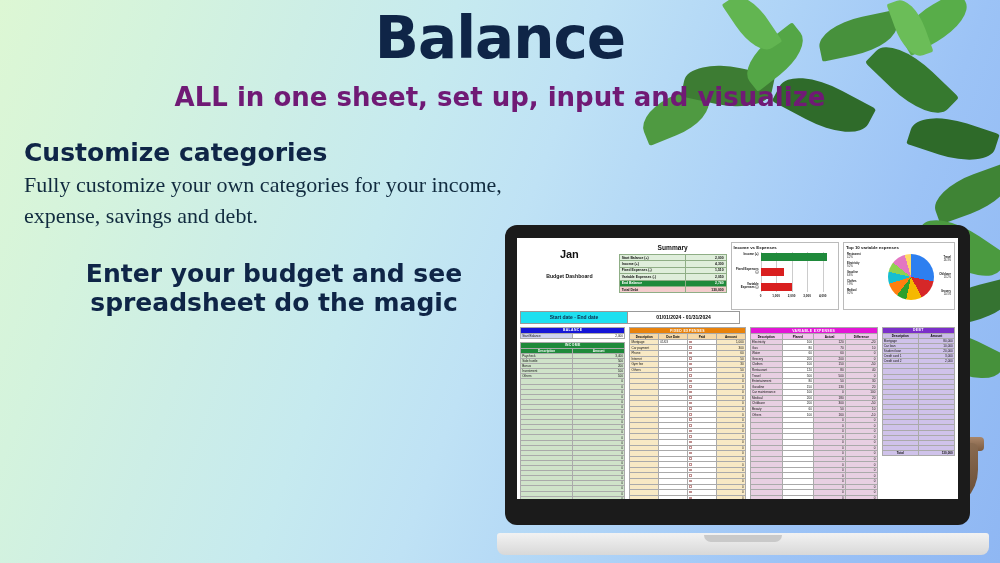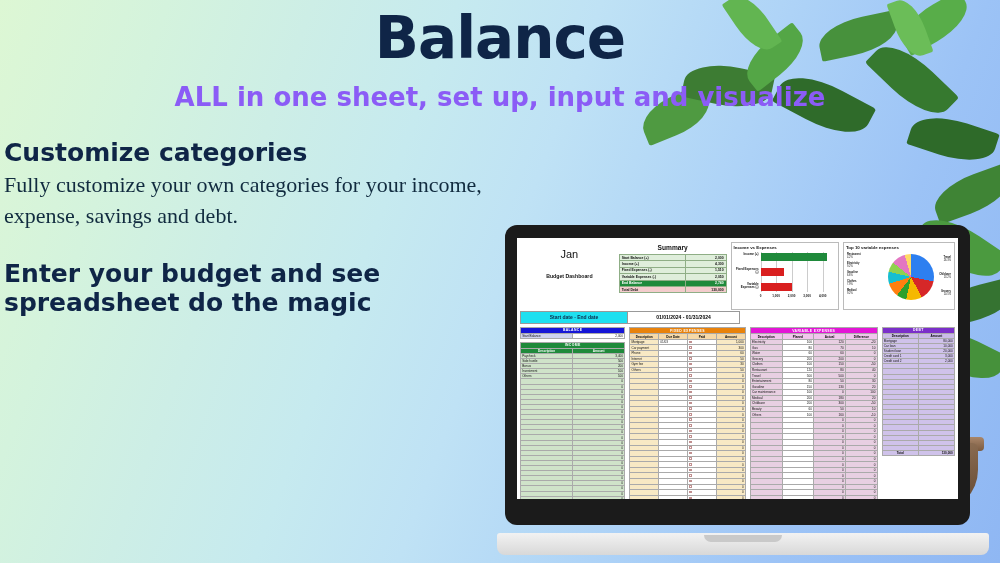--- a/index.html
+++ b/index.html
@@ -37,37 +37,37 @@
     position: absolute; top: 4px; left: 0; width: 1000px;
     text-align: center;
     font-size: 58px; font-weight: 800; letter-spacing: -1px;
     color: #0f2547;
     font-family: "DejaVu Sans", sans-serif;
   }
   .subtitle {
     position: absolute; top: 82px; left: 0; width: 1000px;
     text-align: center;
     font-size: 26px; font-weight: 700;
-    color: #8b5cf6;
+    color: #701a75;
     font-family: "DejaVu Sans", sans-serif;
   }
 
   
-  .copy { position: absolute; left: 4px; top: 138px; width: 500px; }
+  .copy { position: absolute; left: 24px; top: 138px; width: 500px; }
   .feat-head {
     font-size: 25px; font-weight: 800; color: #0f2547;
     font-family: "DejaVu Sans", sans-serif;
     line-height: 1.16;
   }
   .feat-body {
     font-family: Liberation Serif, serif;
     font-size: 22px; color: #112b3f; line-height: 1.42;
     margin-top: 2px;
   }
-  .blk2 { margin-top: 28px; }
+  .blk2 { margin-top: 28px; text-align: center; }
 
   
   .laptop { position: absolute; left: 497px; top: 225px; width: 492px; height: 330px; }
   .screen-bezel {
     position: absolute; left: 8px; top: 0; width: 465px; height: 300px;
     background: #1b1b1b; border-radius: 12px; padding: 13px 12px 26px 12px;
   }
   .screen {
     width: 100%; height: 100%; background: #ffffff; overflow: hidden;
     position: relative;
@@ -80,21 +80,21 @@
   .laptop-notch {
     position: absolute; left: 50%; transform: translateX(-50%); bottom: 13px;
     width: 78px; height: 7px; background: #c9c9c9; border-radius: 0 0 7px 7px;
   }
 
   
   .sheet { position: absolute; inset: 0; font-size: 3.1px; color: #111;
            font-family: "Liberation Sans", sans-serif; }
   .sheet-top { display: flex; height: 72px; padding: 4px 3px 0 3px; }
   .col-title { width: 108px; text-align: center; padding-top: 6px; }
-  .month { font-size: 11px; font-weight: 400; }
+  .month { font-size: 11px; font-weight: 700; }
   .dash-label { font-size: 5.2px; font-weight: 700; margin-top: 13px; }
 
   .summary-box { width: 118px; padding-top: 2px; }
   .summary-title { font-size: 6.6px; font-weight: 600; text-align: center; margin-bottom: 3px; }
   table.sum { width: 100%; border-collapse: collapse; }
   table.sum td { border: 0.4px solid #8fae86; padding: 0.6px 2px; font-size: 3.4px;
                  font-weight: 700; height: 6.4px; }
   .sum-lbl { background: #dfeedb; }
   .sum-val { background: #dfeedb; text-align: right; width: 38%; }
   .sum-end td { background: #1f8a3b; color: #fff; }

